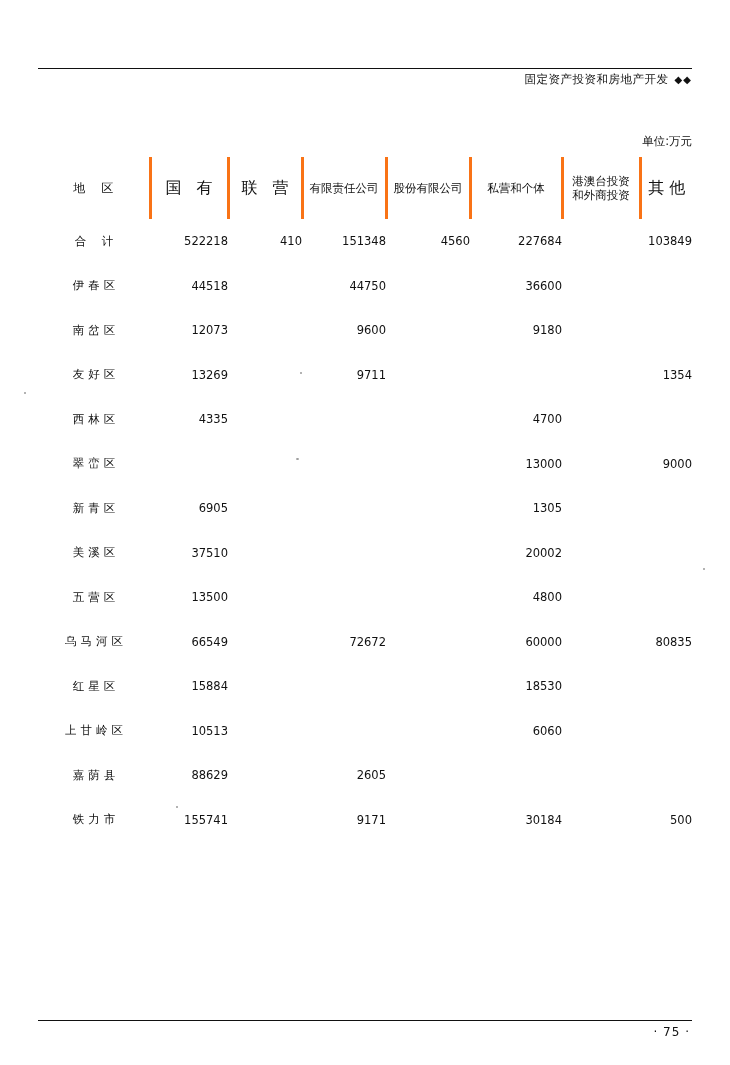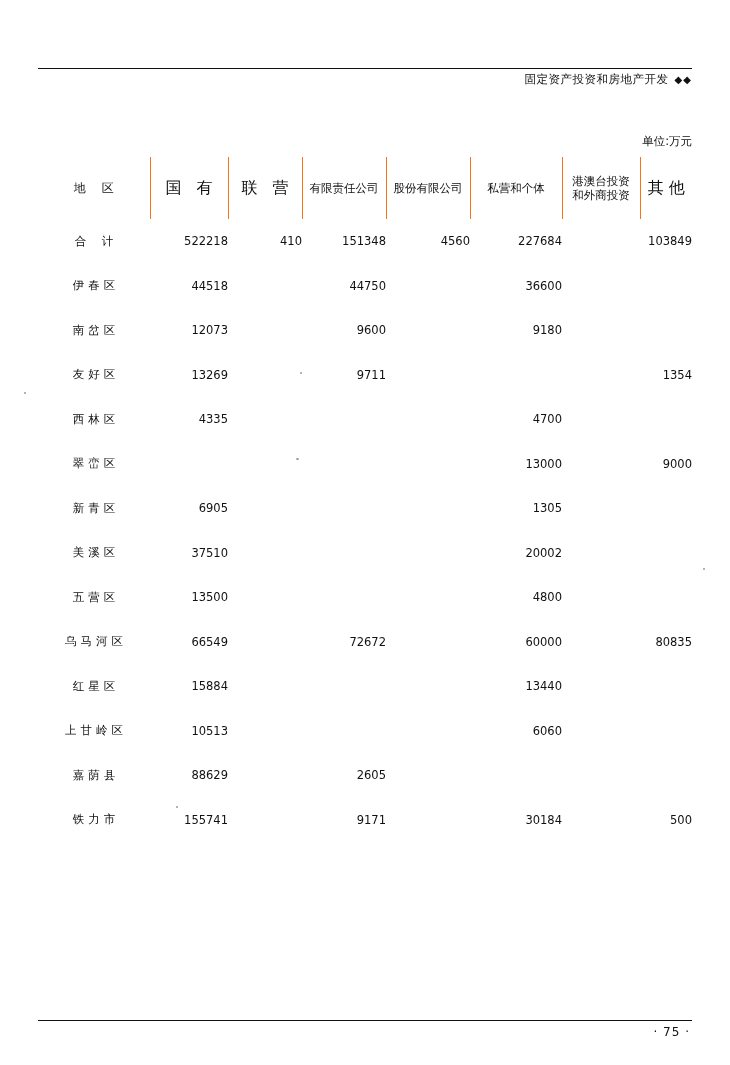--- a/index.html
+++ b/index.html
@@ -91,21 +91,21 @@
     height: 62px;
     vertical-align: middle;
     text-align: center;
     border-top: 1.6px solid #111;
     border-bottom: 1.2px solid #111;
     line-height: 1.25;
     font-size: 11.5px;
     padding: 0 2px;
   }
   .hdr-row th.vsep {
-    border-right: 1px solid #f97316;
+    border-right: 3px solid #f97316;
   }
   .hdr-row th.region {
     letter-spacing: 6px;
     text-indent: 6px;
     font-size: 12px;
   }
   .hdr-row th.sp2 {
     letter-spacing: 5px;
     text-indent: 5px;
     font-size: 16px;
@@ -293,21 +293,21 @@
           <td class="num">60000</td>
           <td class="num"></td>
           <td class="num">80835</td>
         </tr>
         <tr>
           <td class="region-cell">红星区</td>
           <td class="num">15884</td>
           <td class="num"></td>
           <td class="num"></td>
           <td class="num"></td>
-          <td class="num">13440</td>
+          <td class="num">18530</td>
           <td class="num"></td>
           <td class="num"></td>
         </tr>
         <tr>
           <td class="region-cell">上甘岭区</td>
           <td class="num">10513</td>
           <td class="num"></td>
           <td class="num"></td>
           <td class="num"></td>
           <td class="num">6060</td>

